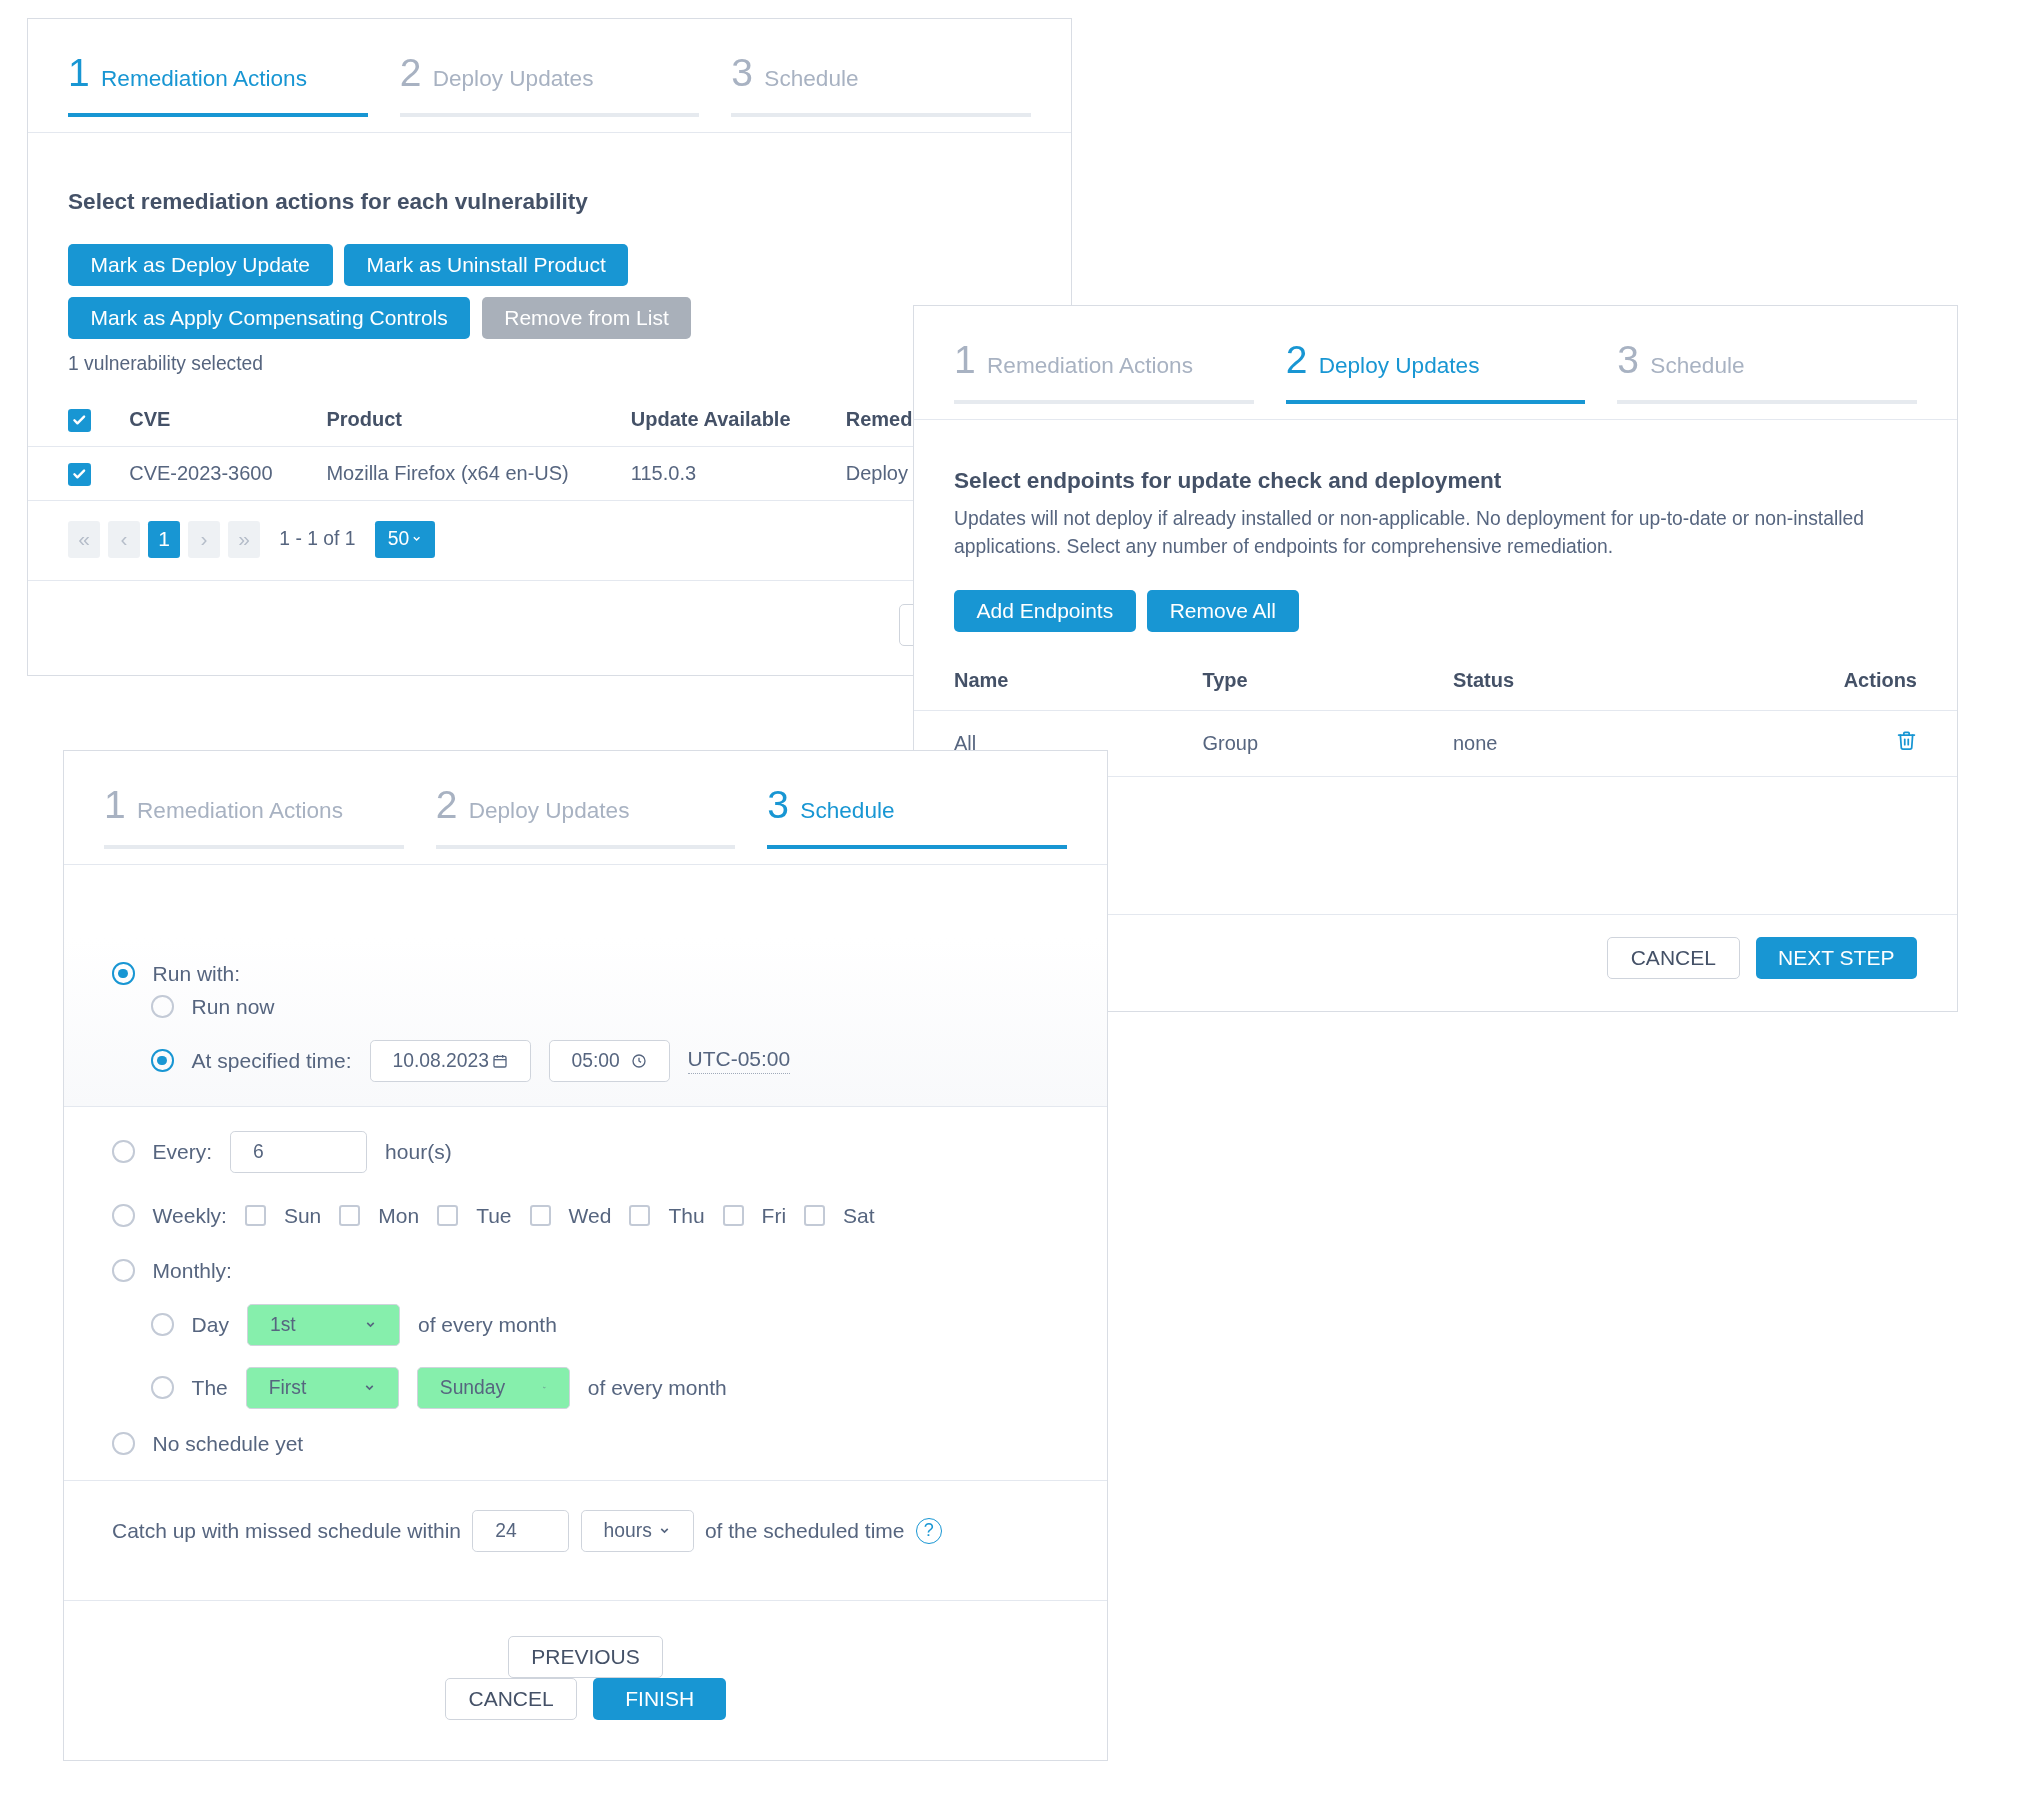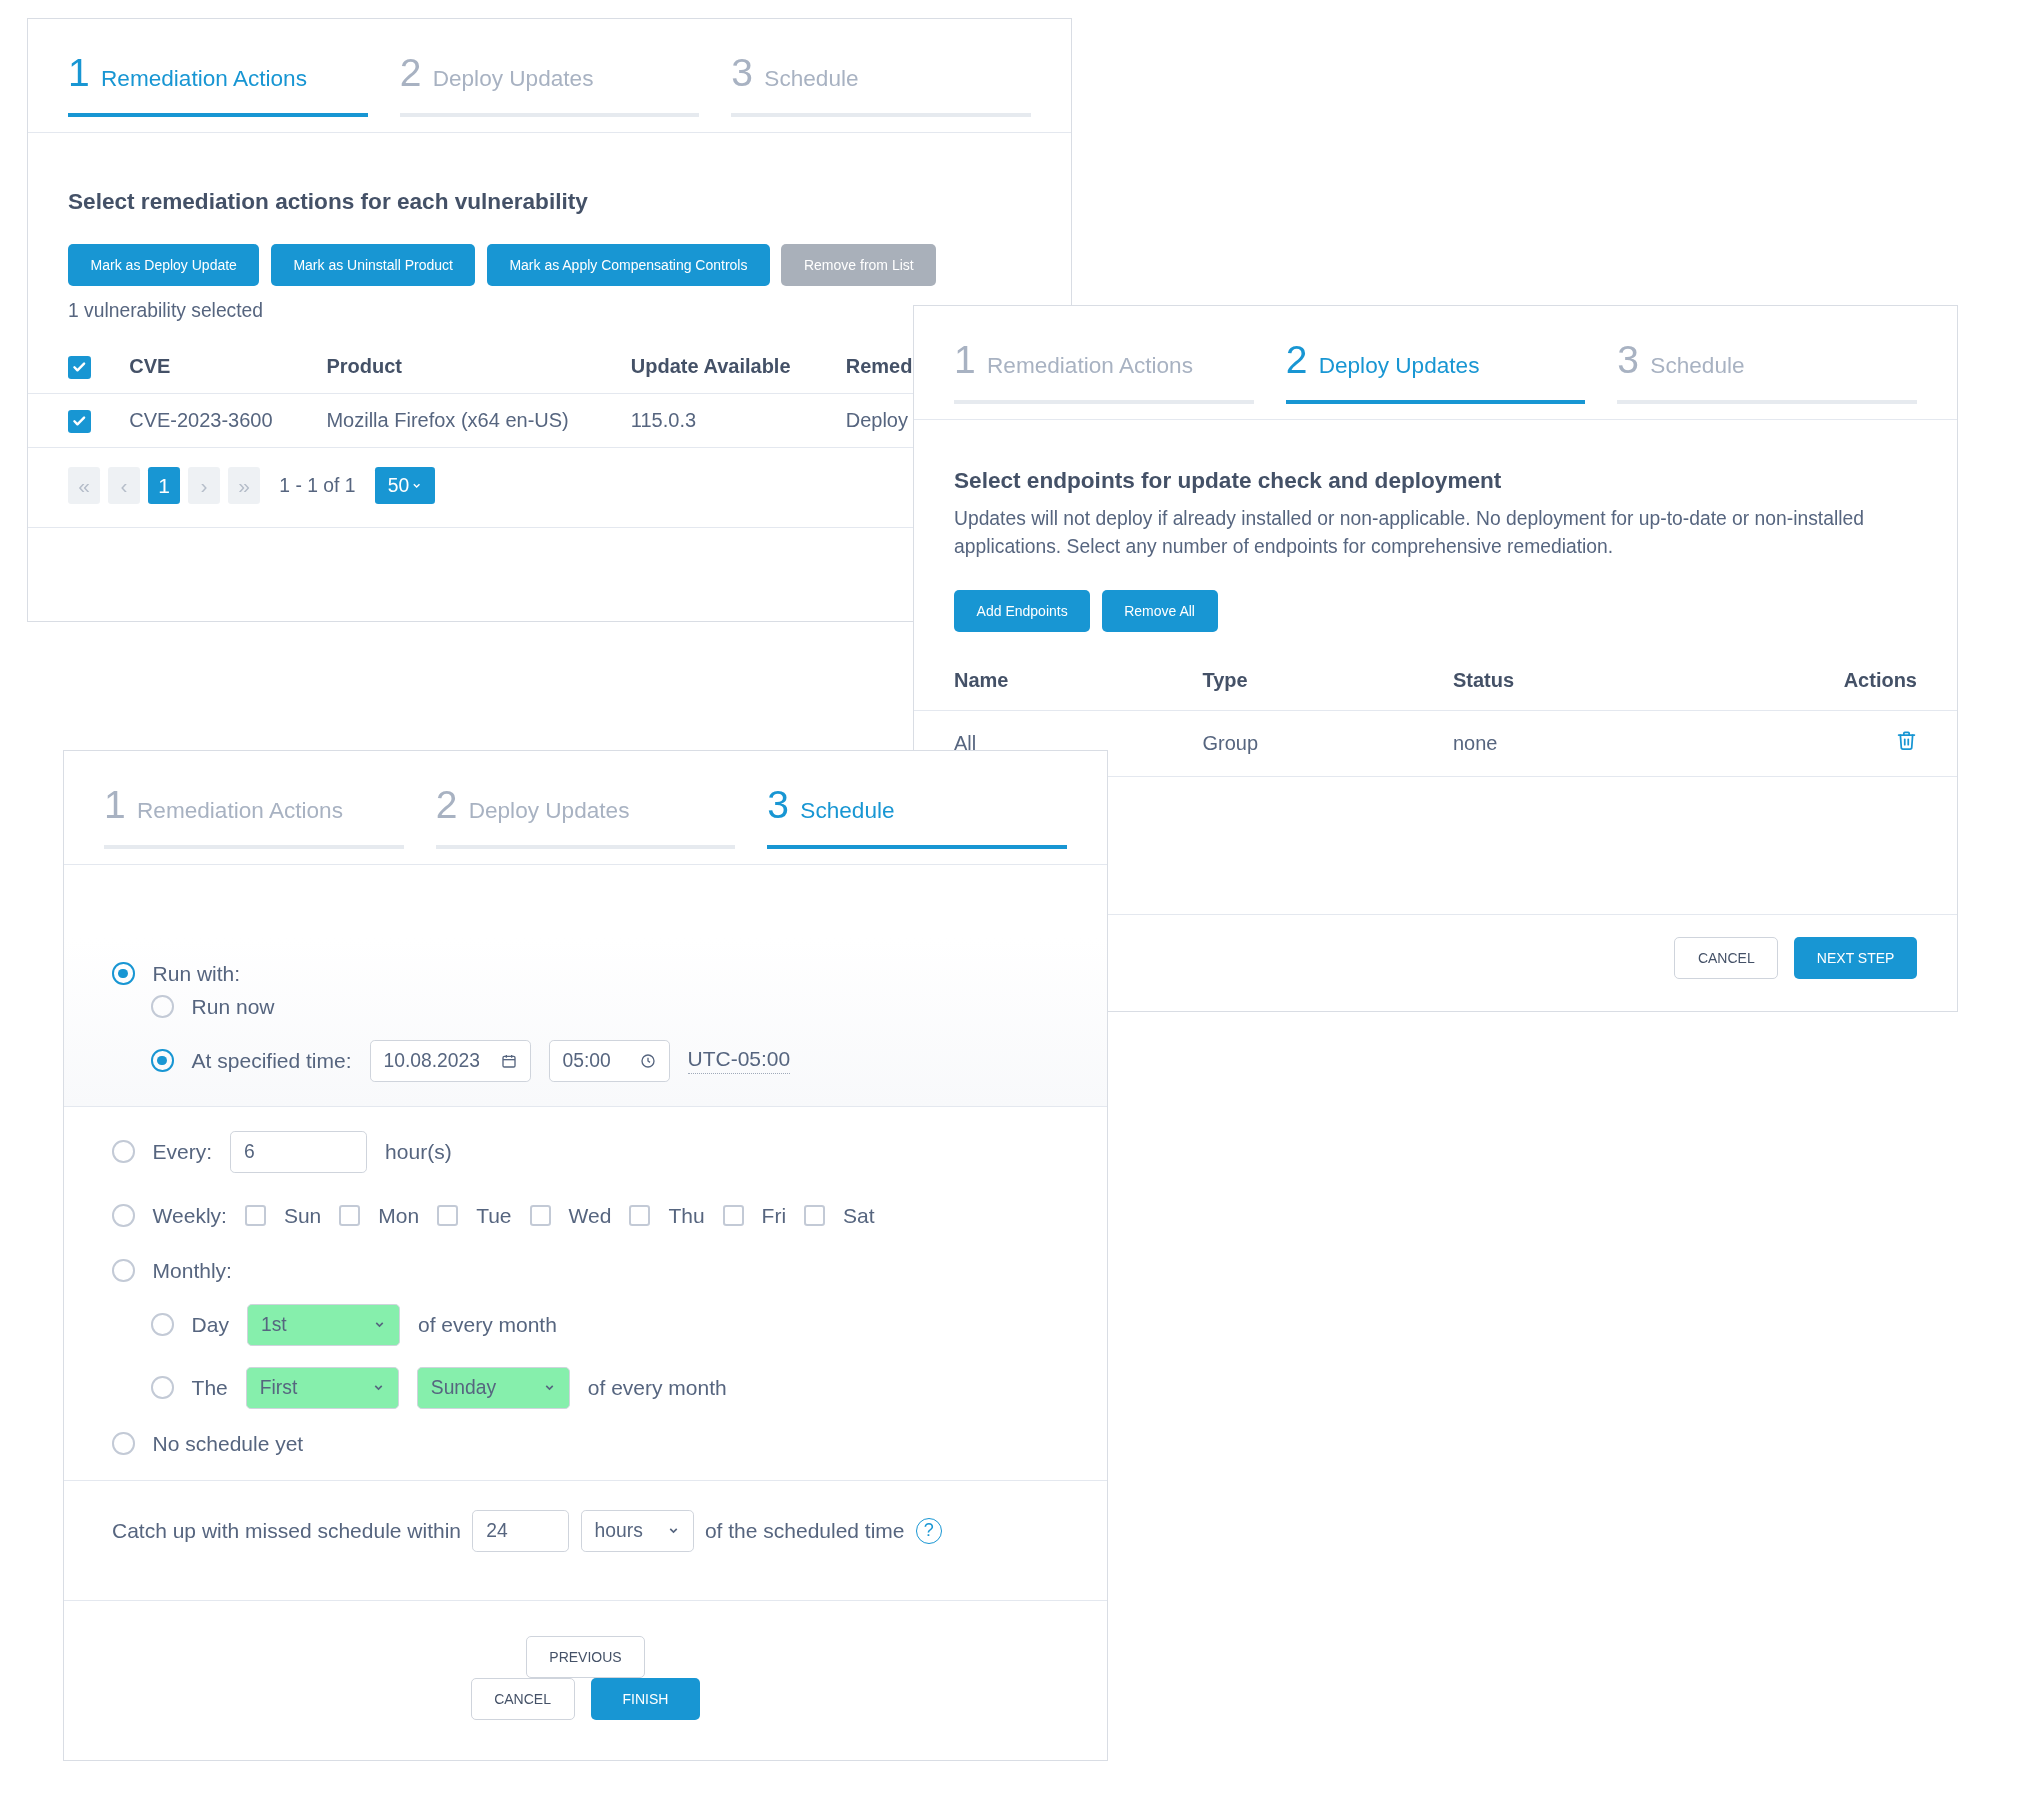--- a/index.html
+++ b/index.html
@@ -19,21 +19,21 @@
   
   .stepper{display:flex;gap:32px;padding:32px 40px 14.5px 40px;}
   .step{flex:1;display:flex;align-items:baseline;gap:11.3px;border-bottom:4.8px solid #e6eaef;padding-bottom:18px;}
   .step-num{font-size:39px;font-weight:500;color:var(--text-muted);}
   .step-lab{font-size:22.6px;color:var(--text-muted);}
   .step.active{border-bottom-color:var(--blue);}
   .step.active .step-num{color:var(--blue);}
   .step.active .step-lab{color:var(--blue);font-weight:500;}
   hr.divider{border:none;border-top:1.6px solid var(--border);margin:0;}
   
-  .btn{display:inline-flex;align-items:center;justify-content:center;height:42px;padding:0 22.6px;border-radius:5px;border:none;font-size:14px;cursor:pointer;}
+  .btn{display:inline-flex;align-items:center;justify-content:center;height:42px;padding:0 22.6px;border-radius:5px;border:none;font-size:21px;cursor:pointer;}
   .btn-blue{background:var(--blue);color:#fff;}
   .btn-grey{background:var(--grey-btn);color:#fff;}
   .btn-outline{background:#fff;border:1.6px solid #cfd4dc;color:var(--text-dark);}
   
   .p1-heading{padding:56px 40px 29px 40px;font-weight:700;color:var(--text-dark);font-size:22.6px;}
   .p1-actions{padding:0 40px;display:flex;gap:11.3px;flex-wrap:wrap;}
   .p1-sel{padding:14.5px 40px 18px 40px;font-size:19.3px;color:var(--text-body);}
   .tbl{width:100%;border-collapse:collapse;font-size:20px;}
   .tbl th,.tbl td{text-align:left;padding:14.5px 19.3px;}
   .tbl th{color:var(--text-dark);font-weight:700;}
@@ -57,21 +57,21 @@
   .p2-tbl th:last-child,.p2-tbl td:last-child{text-align:right;}
   .trash{color:var(--blue);font-size:24px;}
   .p2-footer{display:flex;justify-content:flex-end;gap:16px;padding:22.6px 40px 32px 0;border-top:1.6px solid var(--border);margin-top:137px;}
   .radio{width:22.6px;height:22.6px;border:2.4px solid #c3cad6;border-radius:50%;display:inline-flex;align-items:center;justify-content:center;flex:0 0 auto;}
   .radio.on{border-color:var(--blue);}
   .radio.on::after{content:"";width:9.7px;height:9.7px;background:var(--blue);border-radius:50%;}
   .sq{width:21px;height:21px;border:2.4px solid #c3cad6;border-radius:3.2px;display:inline-block;flex:0 0 auto;}
   .row{display:flex;align-items:center;gap:18px;font-size:21px;color:var(--text-body);}
   .sec{padding:24px 48px;border-bottom:1.6px solid var(--border);}
   .sec.top{background:linear-gradient(#fff,#f8f9fb);}
-  .field{height:42px;border:1.6px solid #cfd4dc;border-radius:4.8px;background:#fff;display:inline-flex;align-items:center;justify-content:space-between;padding:0 13px;font-size:19.3px;color:var(--text-body);}
+  .field{height:42px;border:1.6px solid #cfd4dc;border-radius:4.8px;background:#fff;display:inline-flex;align-items:center;justify-content:space-between;padding:0 22px;font-size:19.3px;color:var(--text-body);}
   .sel{background:#86efac;gap:37px;}
   .tz{border-bottom:1.6px dotted #a0aab9;padding-bottom:1.6px;}
   .p3-footer{display:flex;justify-content:space-between;align-items:center;padding:35px 40px 40px 40px;flex-direction:column;}
   .help{width:26px;height:26px;border:1.6px solid var(--blue);border-radius:50%;color:var(--blue);display:inline-flex;align-items:center;justify-content:center;font-size:18px;}
 </style>
 </head>
 <body>
 
 <div class="panel" style="left:27px;top:18px;width:1045px;">
   <div class="stepper">

